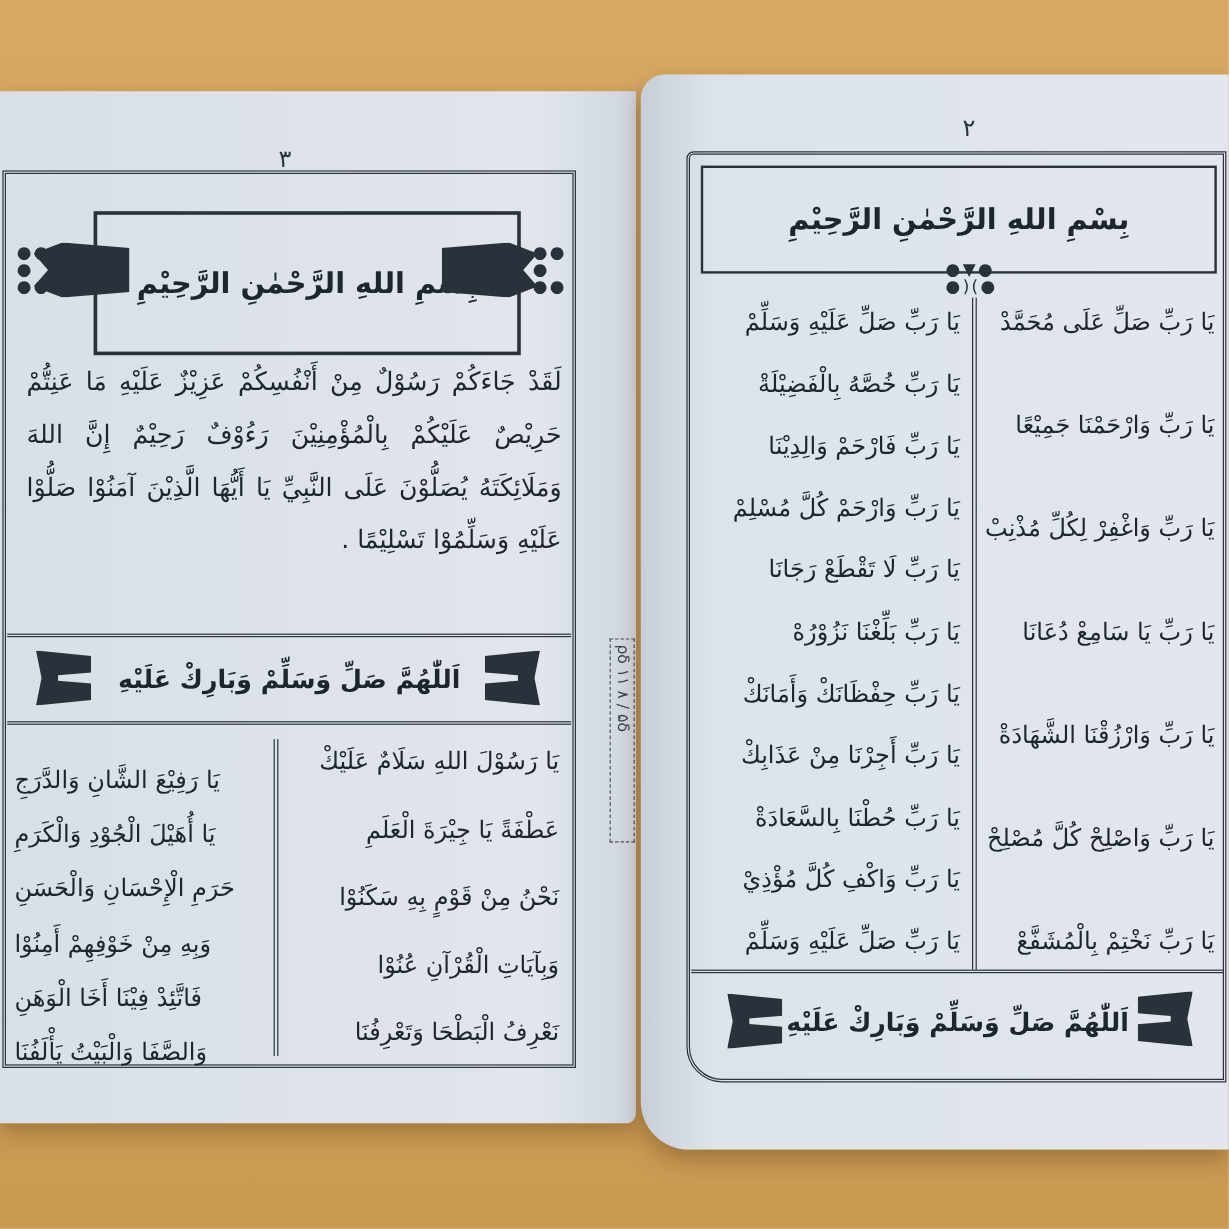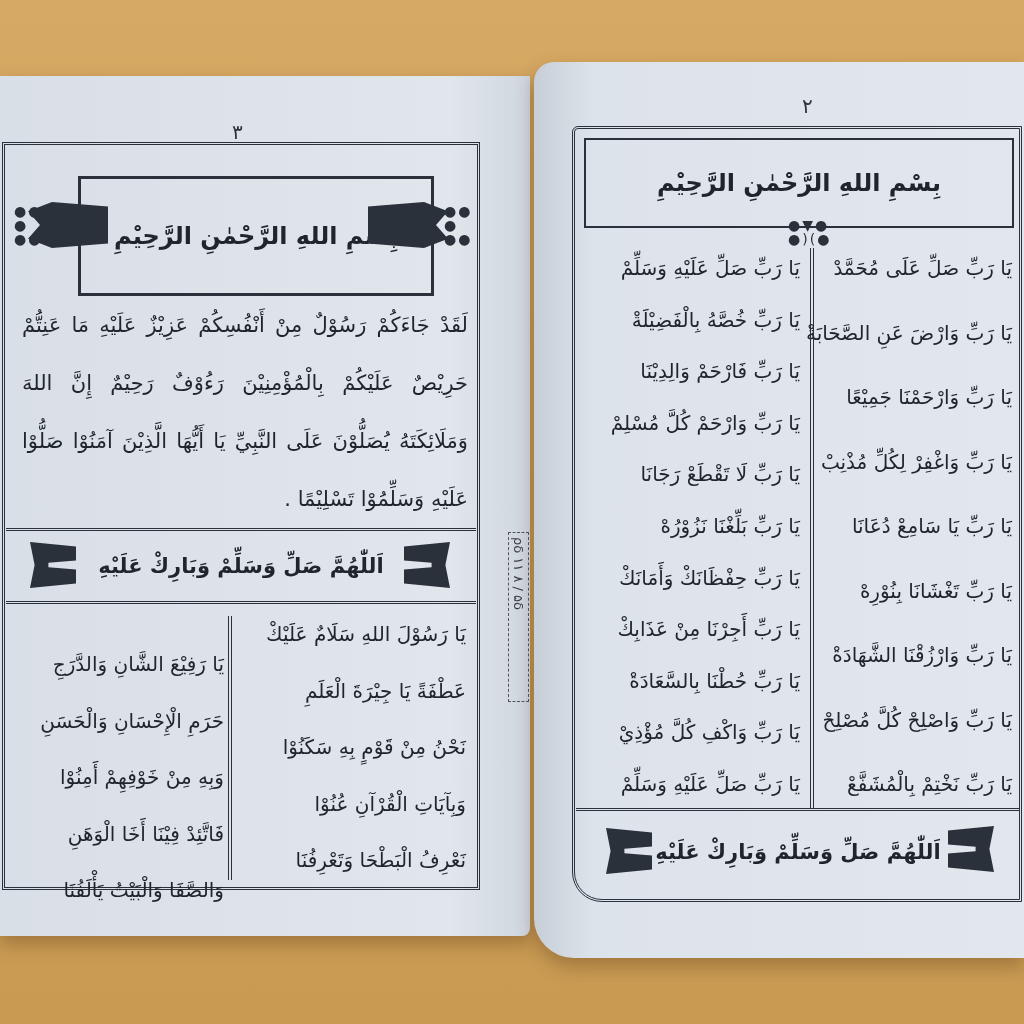--- a/index.html
+++ b/index.html
@@ -24,21 +24,21 @@
   .frame { position: absolute; border: 3px double #2b313a; }
   .ar { direction: rtl; font-family: "DejaVu Sans", sans-serif; color: #1f252d; }
   .header-box { position: absolute; border: 3px solid #2b313a; display: flex; align-items: center; justify-content: center; }
   .basmala { font-size: 24px; font-weight: bold; }
   .orn { position: absolute; background: #2b313a; }
   .orn.wing { width: 80px; height: 46px;
     clip-path: polygon(0 20%, 30% 0, 100% 10%, 100% 90%, 30% 100%, 0 80%, 15% 50%); }
   .orn.bracket { width: 46px; height: 46px;
     clip-path: polygon(0 0, 100% 10%, 100% 40%, 40% 45%, 40% 55%, 100% 60%, 100% 90%, 0 100%, 10% 50%); }
   .dots { position: absolute; font-size: 14px; line-height: 14px; color: #2b313a; letter-spacing: 2px; }
-  .para { position: absolute; font-size: 21px; line-height: 58px; text-align: justify; }
+  .para { position: absolute; font-size: 21px; line-height: 44px; text-align: justify; }
   .band { position: absolute; border-top: 3px double #2b313a; border-bottom: 3px double #2b313a; display: flex; align-items: center; justify-content: center; }
   .band-text { font-size: 21px; font-weight: bold; }
   .col { position: absolute; display: flex; flex-direction: column; justify-content: space-between; }
   .line { font-size: 20px; white-space: nowrap; text-align: right; }
   .vrule { position: absolute; width: 4px; border-left: 1px solid #2b313a; border-right: 1px solid #2b313a; }
   .margin-note { position: absolute; writing-mode: vertical-rl; font-size: 13px; color: #3a3f46; border: 1px dashed #555; padding: 4px 2px; }
 </style>
 </head>
 <body>
 
@@ -63,47 +63,46 @@
   <div class="orn bracket" style="left:404px; top:466px; transform:scaleX(-1);"></div>
 
   <div class="col ar" style="left:238px; top:546px; width:228px; height:250px;">
     <div class="line">يَا رَسُوْلَ اللهِ سَلَامٌ عَلَيْكْ</div>
     <div class="line">عَطْفَةً يَا جِيْرَةَ الْعَلَمِ</div>
     <div class="line">نَحْنُ مِنْ قَوْمٍ بِهِ سَكَنُوْا</div>
     <div class="line">وَبِآيَاتِ الْقُرْآنِ عُنُوْا</div>
     <div class="line">نَعْرِفُ الْبَطْحَا وَتَعْرِفُنَا</div>
   </div>
   <div class="vrule" style="left:228px; top:540px; height:264px;"></div>
-  <div class="col ar" style="left:12px; top:576px; width:212px; height:250px;">
+  <div class="col ar" style="left:12px; top:562px; width:212px; height:250px;align-items:flex-end;">
     <div class="line">يَا رَفِيْعَ الشَّانِ وَالدَّرَجِ</div>
+    <div class="line">يَا أُهَيْلَ الْجُوْدِ وَالْكَرَمِ</div>
     <div class="line">حَرَمِ الْإِحْسَانِ وَالْحَسَنِ</div>
     <div class="line">وَبِهِ مِنْ خَوْفِهِمْ أَمِنُوْا</div>
     <div class="line">فَاتَّئِدْ فِيْنَا أَخَا الْوَهَنِ</div>
     <div class="line">وَالصَّفَا وَالْبَيْتُ يَأْلَفُنَا</div>
   </div>
 
   <div class="margin-note" style="left:508px; top:456px; height:170px;">ρδ ۱۱ ۸ / ۵δ</div>
 </div>
 
 <div class="page page-right">
   <div class="page-num" style="left:268px; top:32px;">٢</div>
   <div class="frame" style="left:38px; top:64px; width:450px; height:776px; border-radius:6px 0 0 30px;"></div>
 
   <div class="header-box" style="left:50px; top:76px; width:430px; height:90px; border-width:2px;">
     <span class="ar basmala">بِسْمِ اللهِ الرَّحْمٰنِ الرَّحِيْمِ</span>
   </div>
   <div class="dots" style="left:254px; top:156px;">●▼●<br>●)(●</div>
 
   <div class="col ar" style="left:286px; top:194px; width:192px; height:540px;">
     <div class="line">يَا رَبِّ صَلِّ عَلَى مُحَمَّدْ</div>
-    <div class="line">يَا رَبِّ وَارْضَ عَنِ الصَّحَابَةْ</div>
     <div class="line">يَا رَبِّ وَارْحَمْنَا جَمِيْعًا</div>
     <div class="line">يَا رَبِّ وَاغْفِرْ لِكُلِّ مُذْنِبْ</div>
     <div class="line">يَا رَبِّ يَا سَامِعْ دُعَانَا</div>
-    <div class="line">يَا رَبِّ تَغْشَانَا بِنُوْرِهْ</div>
     <div class="line">يَا رَبِّ وَارْزُقْنَا الشَّهَادَةْ</div>
     <div class="line">يَا رَبِّ وَاصْلِحْ كُلَّ مُصْلِحْ</div>
     <div class="line">يَا رَبِّ نَخْتِمْ بِالْمُشَفَّعْ</div>
   </div>
   <div class="vrule" style="left:276px; top:186px; height:560px;"></div>
   <div class="col ar" style="left:44px; top:194px; width:222px; height:540px;">
     <div class="line">يَا رَبِّ صَلِّ عَلَيْهِ وَسَلِّمْ</div>
     <div class="line">يَا رَبِّ خُصَّهُ بِالْفَضِيْلَةْ</div>
     <div class="line">يَا رَبِّ فَارْحَمْ وَالِدِيْنَا</div>
     <div class="line">يَا رَبِّ وَارْحَمْ كُلَّ مُسْلِمْ</div>

